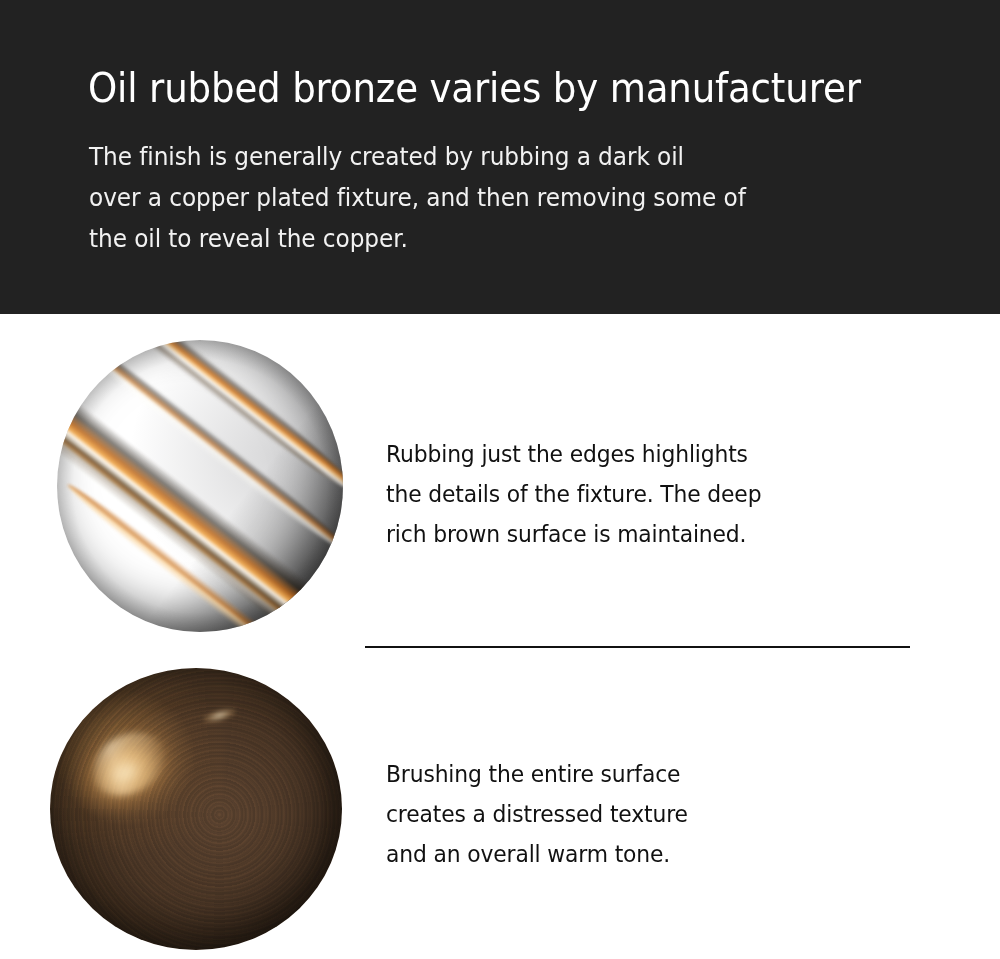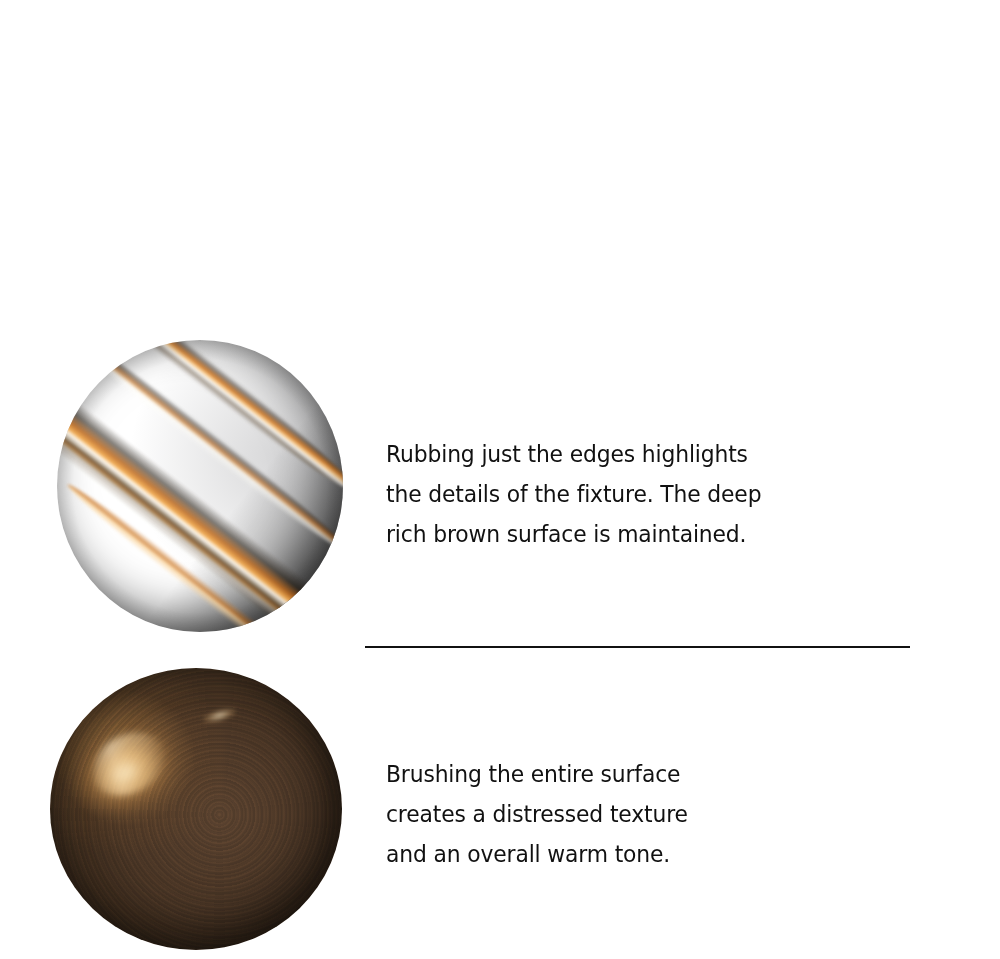--- a/index.html
+++ b/index.html
@@ -327,20 +327,29 @@
     width: 545px;
     height: 2px;
     background: #111111;
   }
 </style>
 </head>
 <body>
 
 <div id="page">
 
+  <div class="header-band">
+    <h1 class="header-title">Oil rubbed bronze varies by manufacturer</h1>
+
+    <div class="header-body">
+      <span class="ln">The finish is generally created by rubbing a dark oil</span>
+      <span class="ln">over a copper plated fixture, and then removing some of</span>
+      <span class="ln">the oil to reveal the copper.</span>
+    </div>
+  </div>
 
   <div class="content">
 
     <div class="swatch swatch-edges">
       <span class="streak streak-a"></span>
       <span class="streak streak-b"></span>
       <span class="streak streak-c"></span>
       <span class="streak streak-d"></span>
       <span class="swatch-vignette"></span>
     </div>

